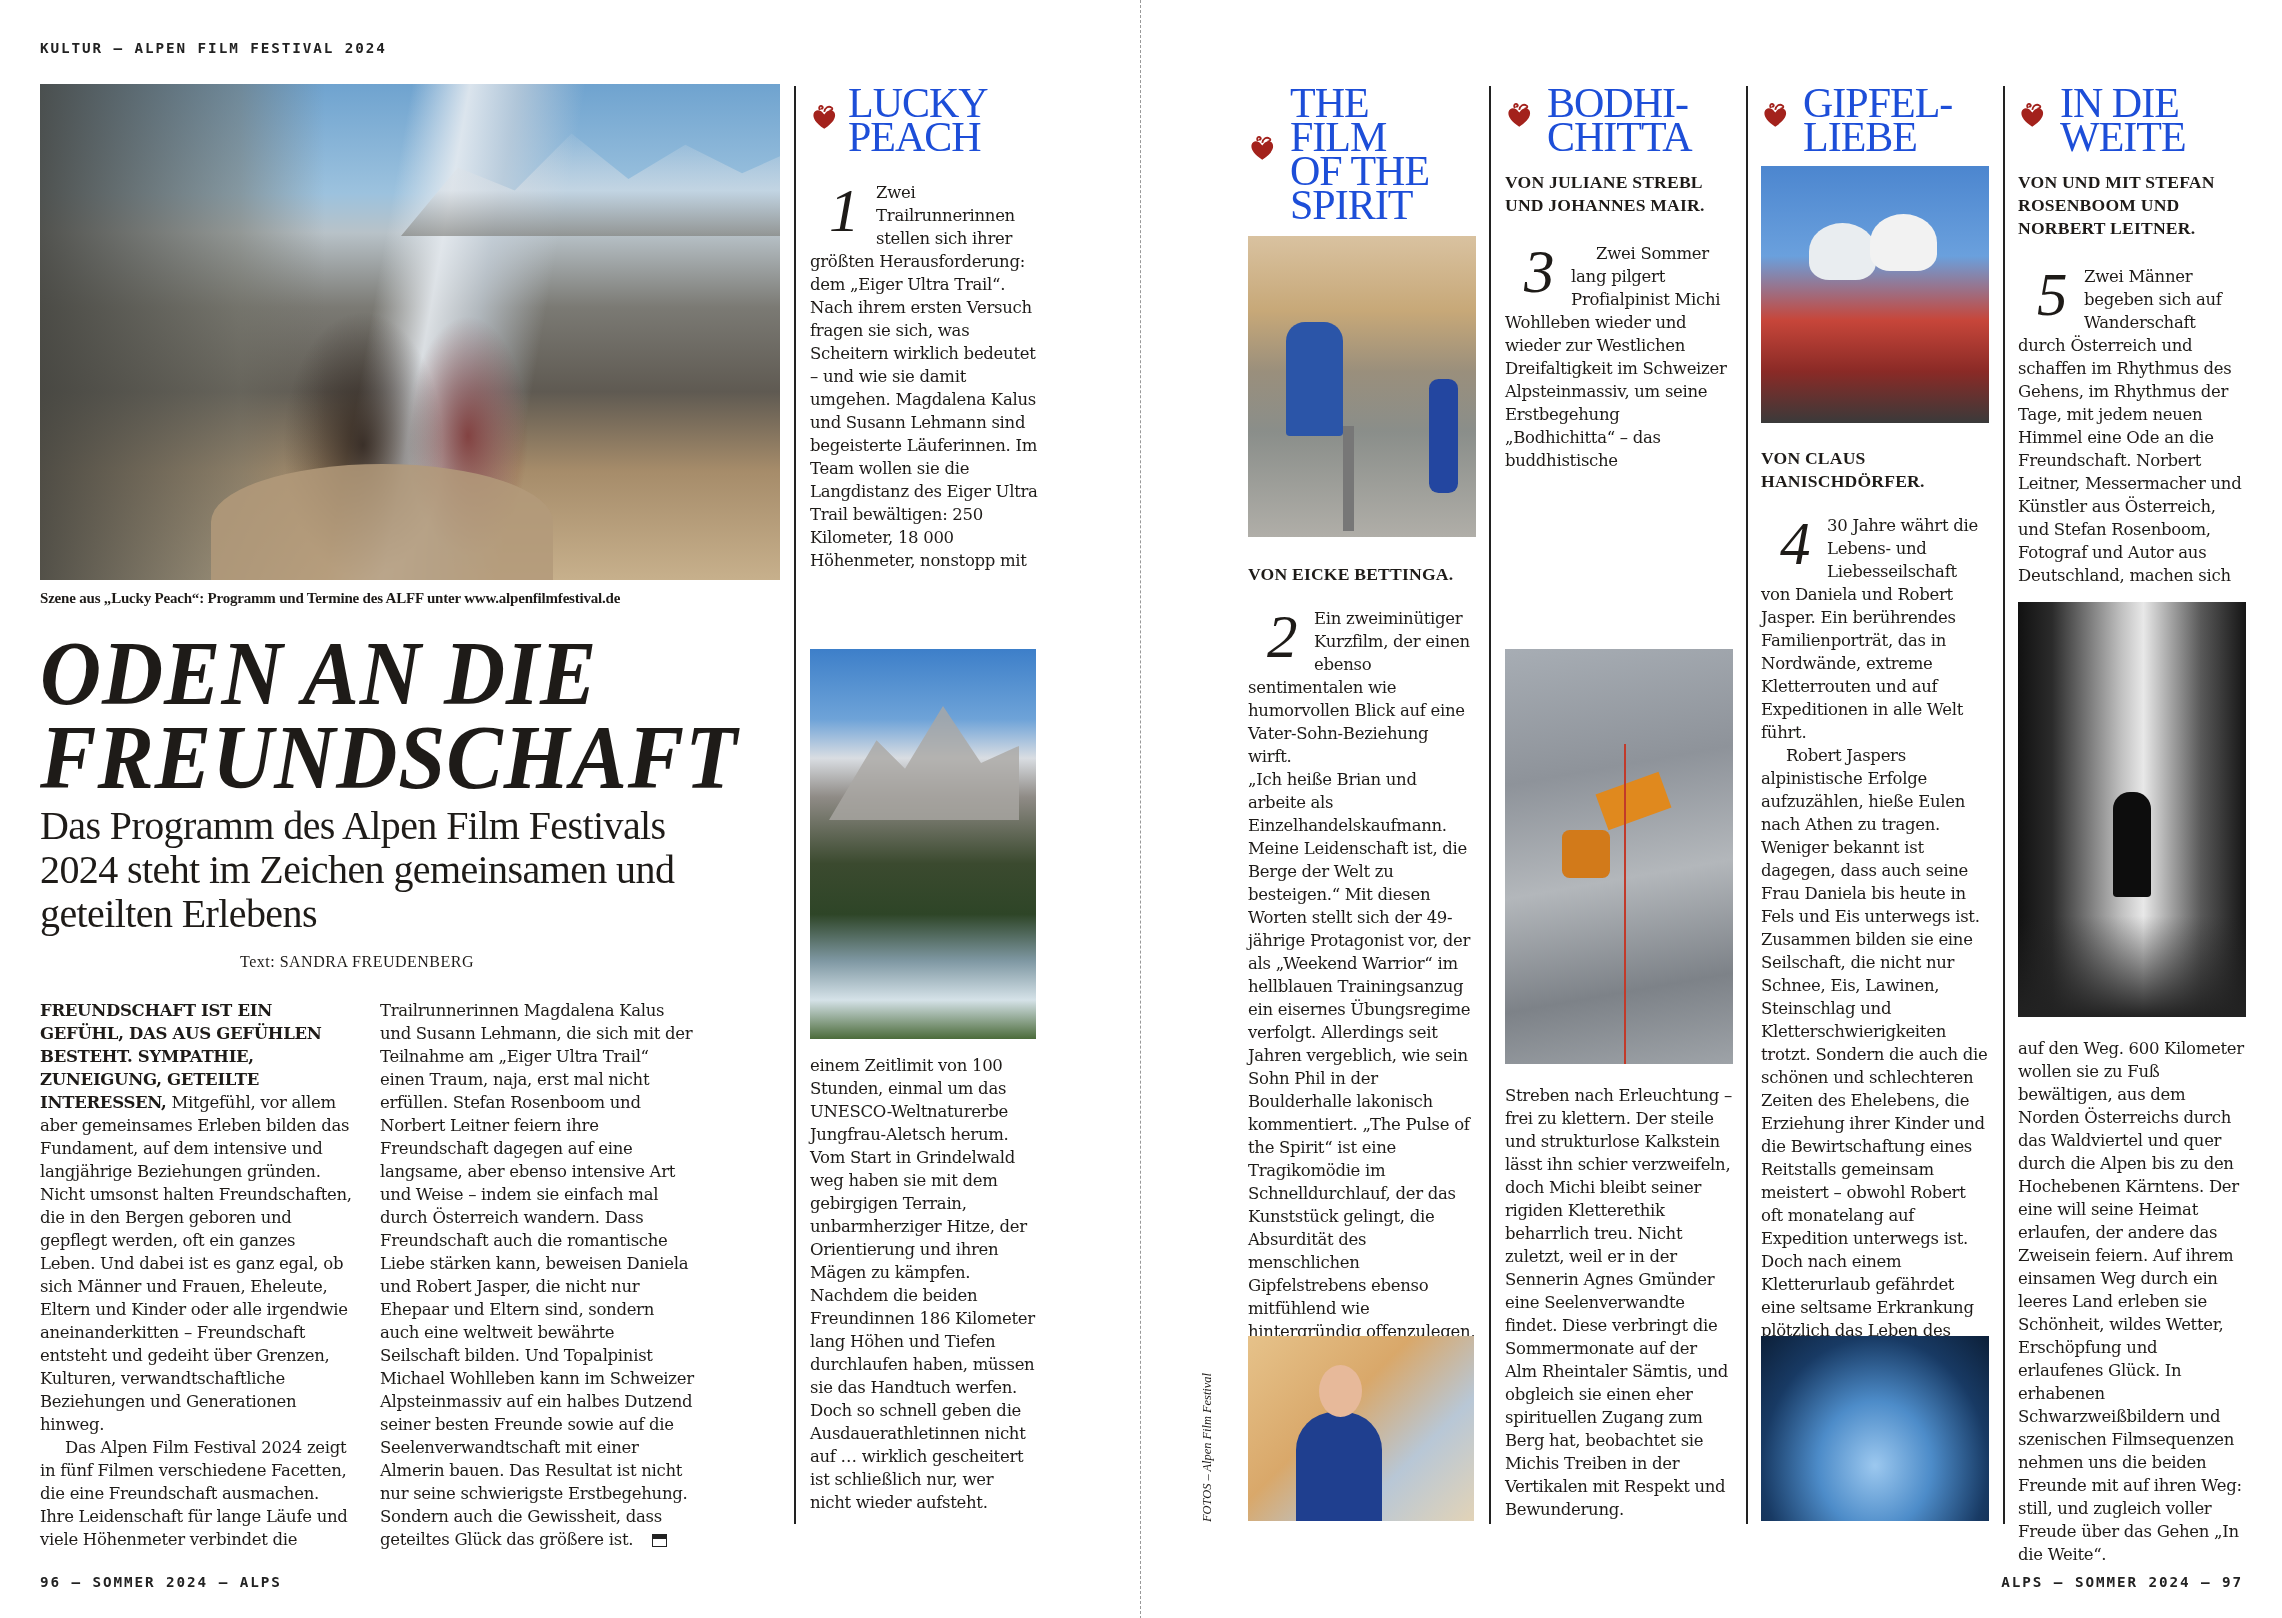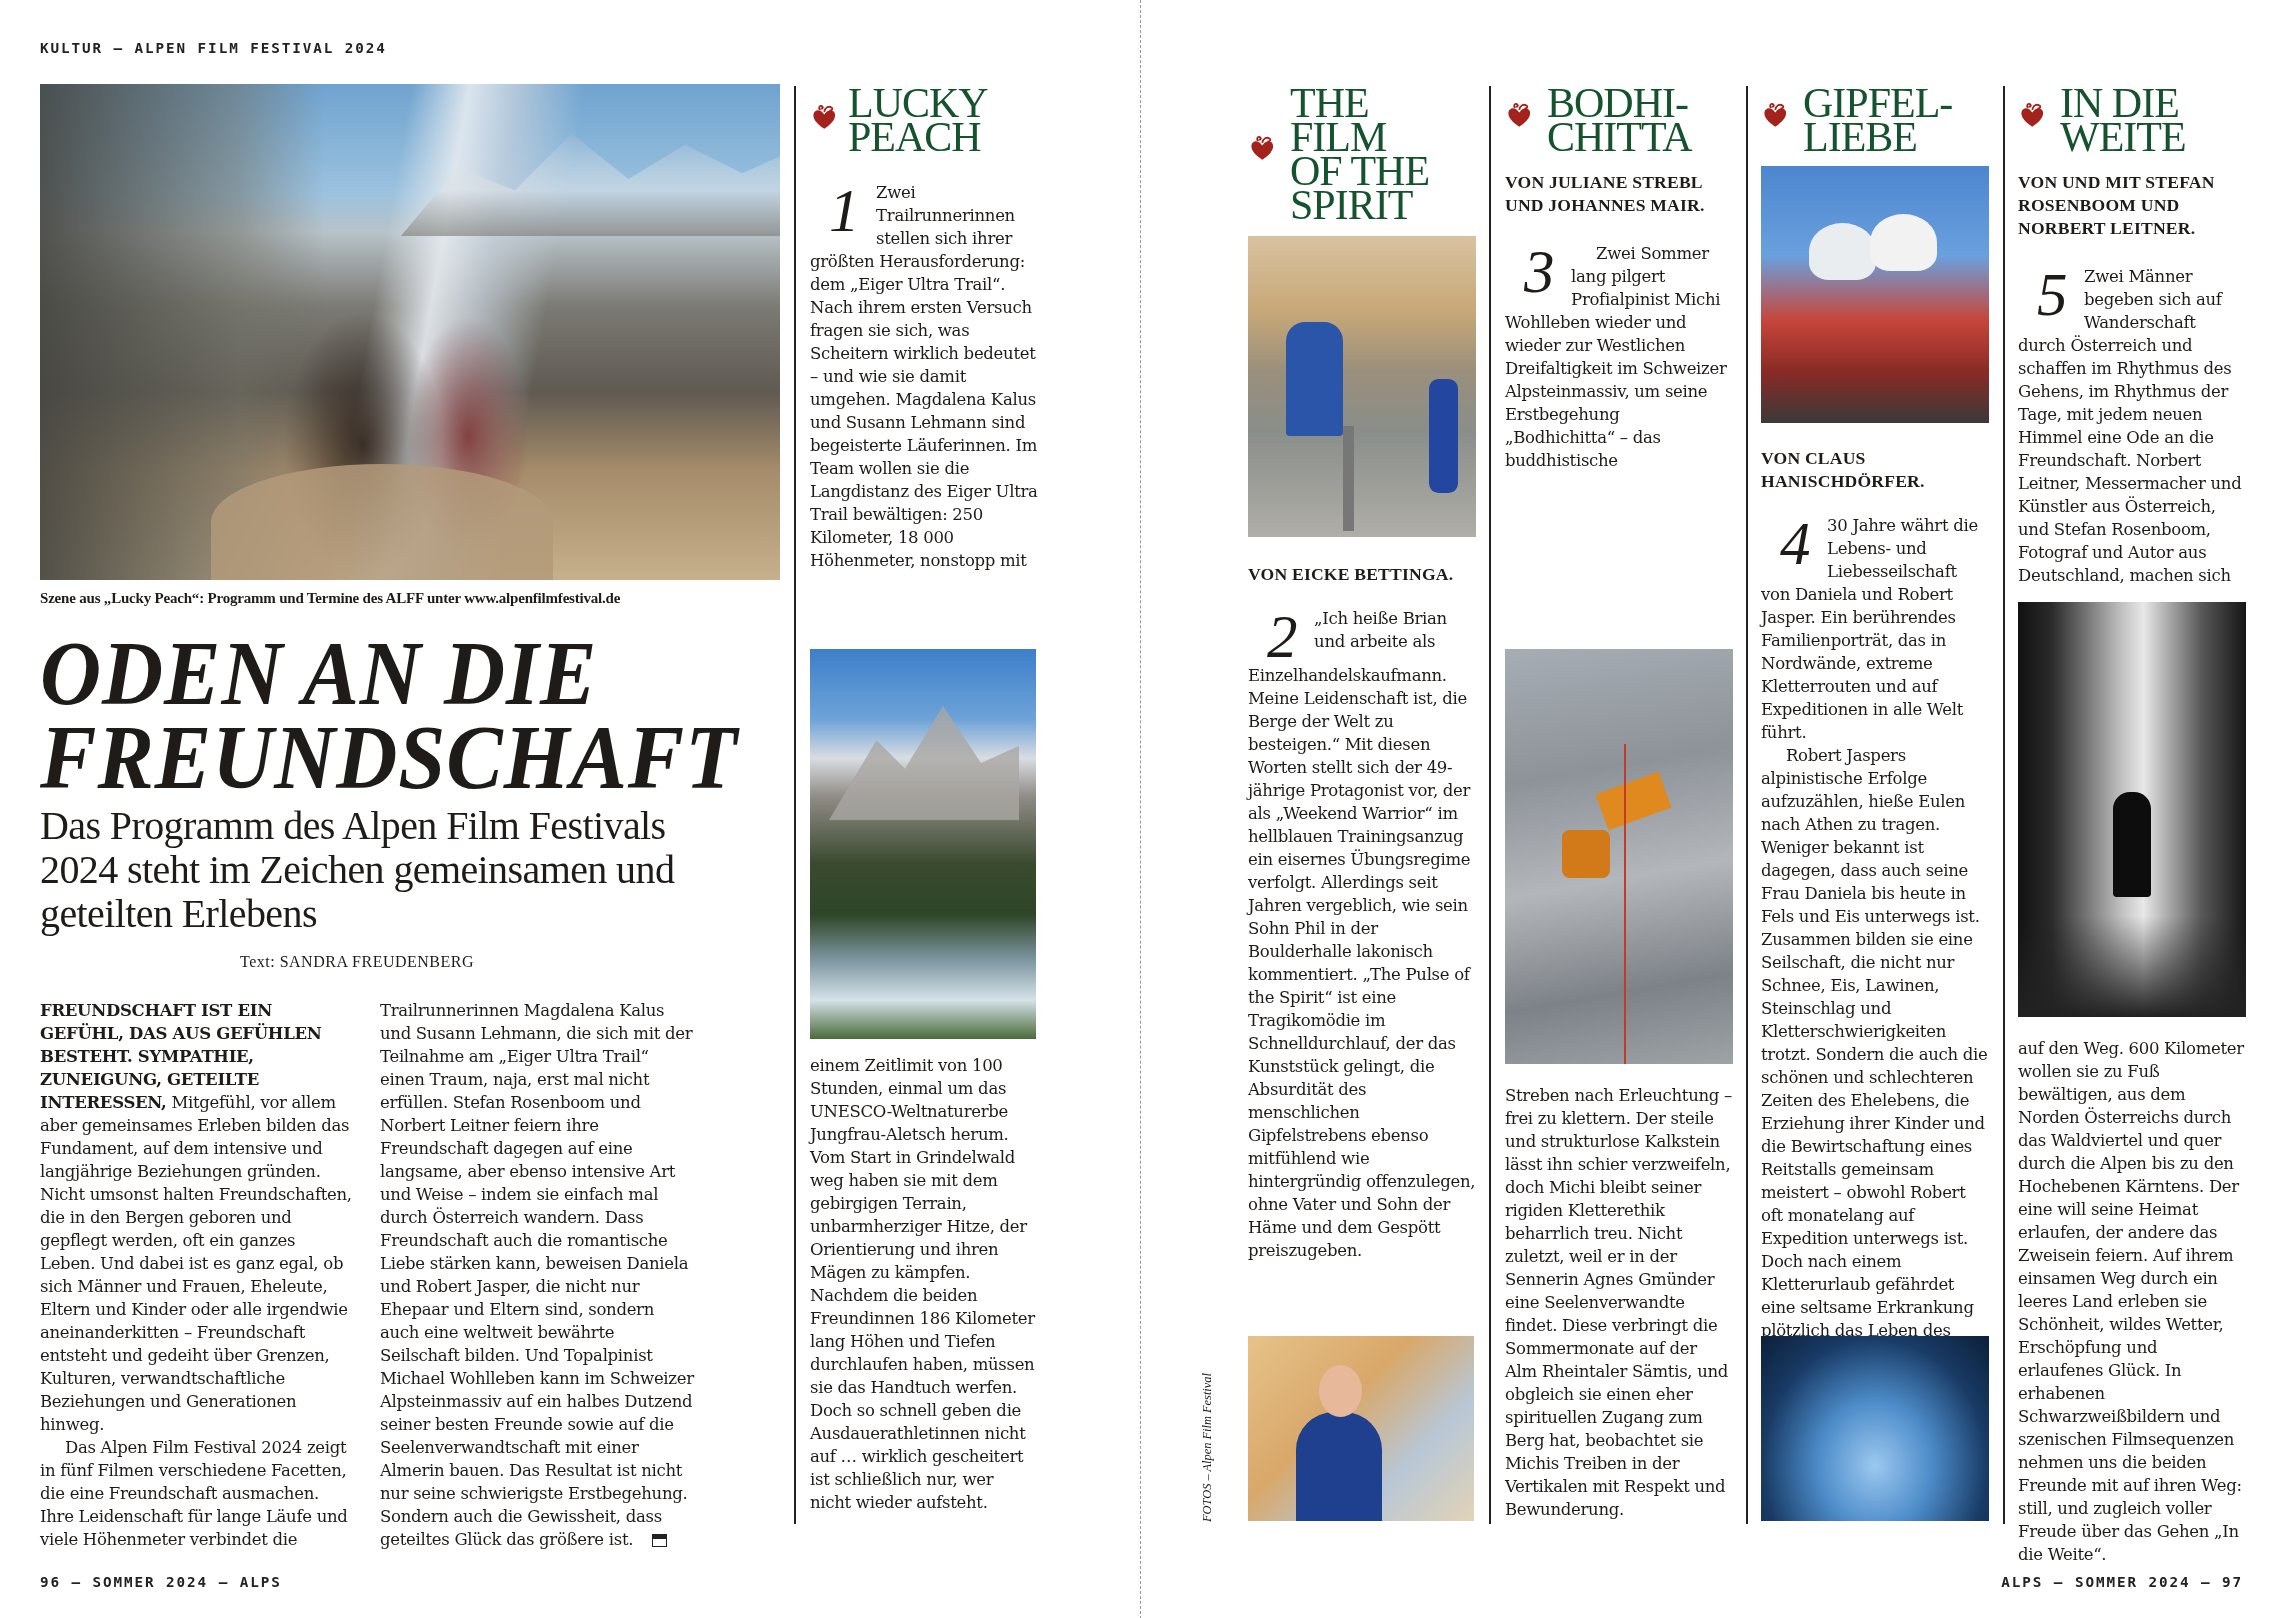--- a/index.html
+++ b/index.html
@@ -12,21 +12,21 @@
   .headline{font-family:"Liberation Serif",serif;font-style:italic;font-weight:bold;font-size:91px;line-height:84px;
             letter-spacing:1px;transform:scaleX(0.93);transform-origin:left top;white-space:nowrap;}
   .subtitle{font-family:"Liberation Serif",serif;font-size:40px;line-height:44px;letter-spacing:-0.6px;}
   .byline{font-family:"Liberation Serif",serif;font-size:16px;letter-spacing:0.5px;}
   .body{font-family:"DejaVu Serif",serif;font-size:16.5px;line-height:23px;letter-spacing:-0.3px;}
   .body p{margin:0;}
   .indent{text-indent:25px;}
   .lead{font-weight:bold;}
   .rule{position:absolute;width:1.9px;background:#222;}
   .gutter{position:absolute;left:1140px;top:0;height:1619px;border-left:1.9px dashed #999;}
-  .ftitle{font-family:"Liberation Serif",serif;font-size:42px;line-height:34px;letter-spacing:-1px;color:#14532d;}
+  .ftitle{font-family:"Liberation Serif",serif;font-size:42px;line-height:34px;letter-spacing:-1px;color:#1d4ed8;}
   .heart{position:absolute;width:28.5px;height:28.5px;}
   .credit{font-family:"Liberation Serif",serif;font-weight:bold;font-size:17.6px;line-height:23px;letter-spacing:0.2px;}
   .dropnum{float:left;font-family:"Liberation Serif",serif;font-style:italic;font-size:61px;line-height:51px;
            width:49px;height:53px;margin:3.8px 7.6px 0 9.5px;text-align:center;}
   .endmark{display:inline-block;width:13.3px;height:11.4px;background:linear-gradient(#222 0 40%,#fff 40% 100%);
            border:1px solid #222;vertical-align:middle;margin-left:19px;}
 </style>
 </head>
 <body>
 
@@ -111,20 +111,21 @@
 <div class="photo" style="left:1248px;top:236px;width:228px;height:301px;
   background:linear-gradient(180deg,#d9c2a0 0%,#c7a878 25%,#9a8f7c 45%,#8a8e8a 65%,#b0aea8 100%);">
   <div class="abs" style="left:38px;top:86px;width:57px;height:114px;background:#2b55a8;border-radius:19px 19px 3.8px 3.8px;"></div>
   <div class="abs" style="left:181px;top:143px;width:28.5px;height:114px;background:#2346a0;border-radius:9.5px;"></div>
   <div class="abs" style="left:95px;top:190px;width:11.4px;height:105px;background:#777;"></div>
 </div>
 <div class="abs" style="left:1248px;top:563px;width:228px;">
   <div class="credit">VON EICKE BETTINGA.</div>
   <div class="body" style="margin-top:21px;">
     <span class="dropnum">2</span>
+    <span>Ein zweiminütiger Kurzfilm, der einen ebenso sentimentalen wie humorvollen Blick auf eine Vater-Sohn-Beziehung wirft.</span>
     <p>„Ich heiße Brian und arbeite als Einzelhandelskaufmann. Meine Leidenschaft ist, die Berge der Welt zu besteigen.“ Mit diesen Worten stellt sich der 49-jährige Protagonist vor, der als „Weekend Warrior“ im hellblauen Trainingsanzug ein eisernes Übungsregime verfolgt. Allerdings seit Jahren vergeblich, wie sein Sohn Phil in der Boulderhalle lakonisch kommentiert. „The Pulse of the Spirit“ ist eine Tragikomödie im Schnelldurchlauf, der das Kunststück gelingt, die Absurdität des menschlichen Gipfelstrebens ebenso mitfühlend wie hintergründig offenzulegen, ohne Vater und Sohn der Häme und dem Gespött preiszugeben.</p>
   </div>
 </div>
 <div class="photo" style="left:1248px;top:1336px;width:226px;height:185px;
   background:linear-gradient(135deg,#e6c28a 0%,#d9a86a 40%,#b8c7d6 70%,#e2d3b7 100%);">
   <div class="abs" style="left:48px;top:76px;width:86px;height:109px;background:#1f3f8f;border-radius:38px 38px 0 0;"></div>
   <div class="abs" style="left:71px;top:28.5px;width:43px;height:52px;background:#e7b99a;border-radius:50%;"></div>
 </div>
 <div class="abs" style="left:1200px;top:1522px;transform:rotate(-90deg);transform-origin:left top;font-family:'Liberation Serif',serif;font-size:12.4px;font-style:italic;white-space:nowrap;">FOTOS – Alpen Film Festival</div>
 

